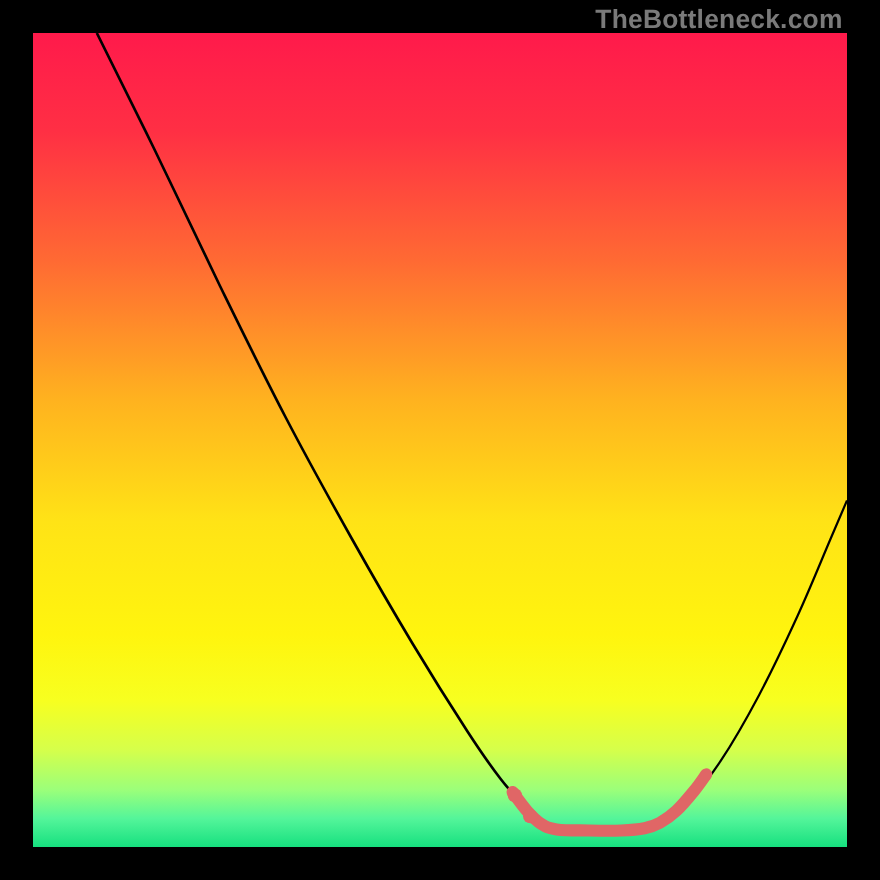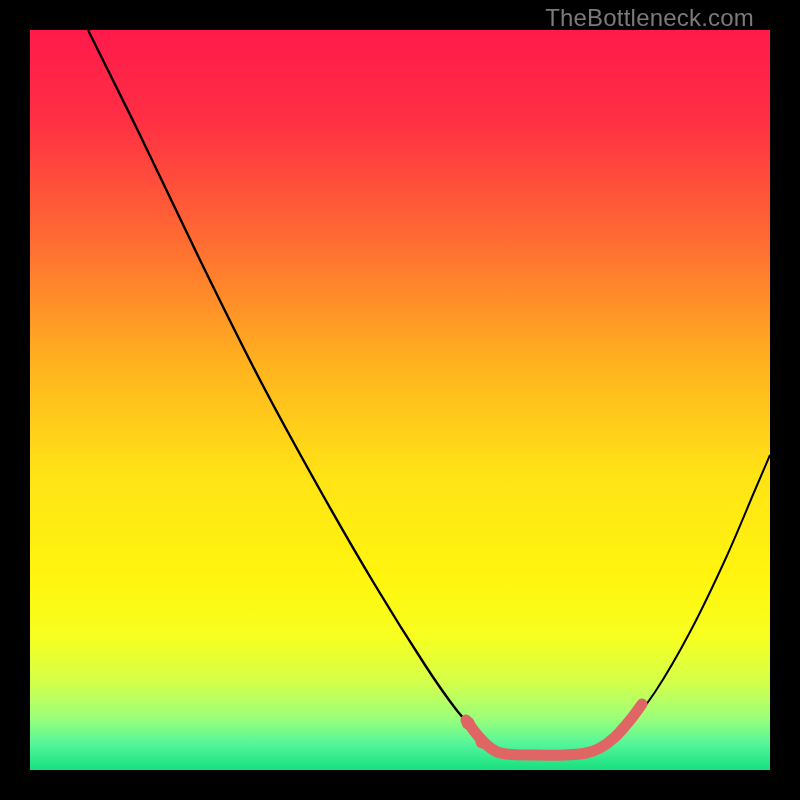--- a/index.html
+++ b/index.html
@@ -14,24 +14,24 @@
     position: absolute;
     left: 30px;
     top: 30px;
     width: 740px;
     height: 740px;
     overflow: hidden;
   }
   .watermark {
     position: absolute;
     top: 4px;
-    right: 46px;
+    right: 34px;
     font-family: Arial, Helvetica, sans-serif;
     font-size: 24px;
-    font-weight: 400;
+    font-weight: 700;
     color: #7a7a7a;
     letter-spacing: 0.2px;
   }
   svg {
     display: block;
   }
 </style>
 </head>
 <body>
 

